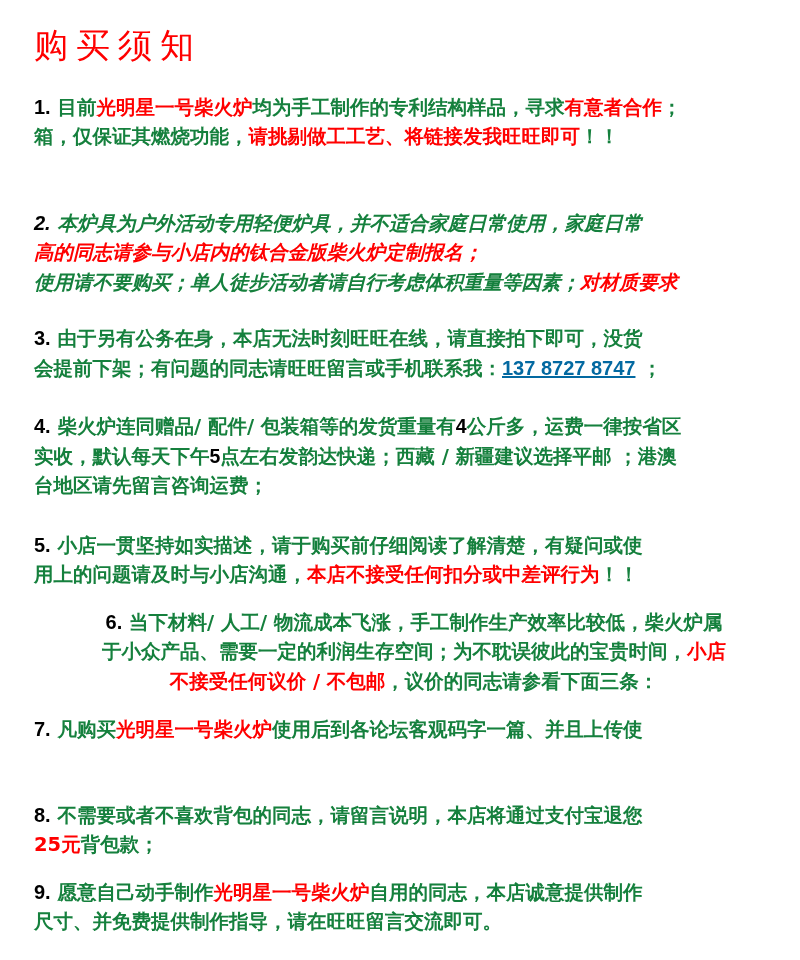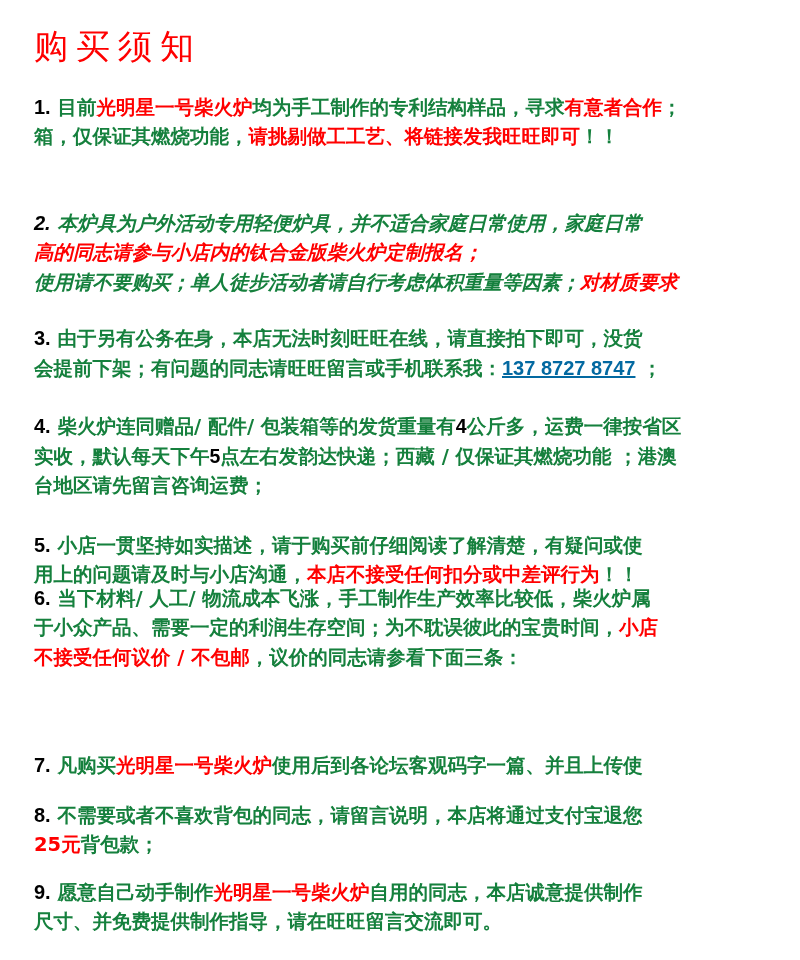--- a/index.html
+++ b/index.html
@@ -12,21 +12,21 @@
     height: 960px;
     overflow: hidden;
     position: relative;
     font-family: "DejaVu Sans", "Liberation Sans", sans-serif;
     color: #000000;
   }
   .title {
     position: absolute;
     left: 34px;
     top: 26px;
-    font-family: Liberation Sans, sans-serif;
+    font-family: Liberation Serif, serif;
     font-size: 34px;
     letter-spacing: 8px;
     color: #ff0000;
     line-height: 40px;
     margin: 0;
     font-weight: normal;
   }
   .section {
     position: absolute;
     left: 34px;
@@ -73,33 +73,33 @@
       <span class="line"><span class="num">2.</span><span class="seg-normal"> 本炉具为户外活动专用轻便炉具，并不适合家庭日常使用，家庭日常</span></span>
       <span class="line"><span class="seg-red">高的同志请参与小店内的钛合金版柴火炉定制报名；</span></span>
       <span class="line"><span class="seg-normal">使用请不要购买；单人徒步活动者请自行考虑体积重量等因素；</span><span class="seg-red">对材质要求</span></span>
     </div>
     <div class="section" style="top: 323px;">
       <span class="line"><span class="num">3.</span><span class="seg-normal"> 由于另有公务在身，本店无法时刻旺旺在线，请直接拍下即可，没货</span></span>
       <span class="line"><span class="seg-normal">会提前下架；有问题的同志请旺旺留言或手机联系我：</span><span class="seg-link">137 8727 8747</span><span class="seg-normal"> ；</span></span>
     </div>
     <div class="section" style="top: 411px;">
       <span class="line"><span class="num">4.</span><span class="seg-normal"> 柴火炉连同赠品/ 配件/ 包装箱等的发货重量有</span><span class="seg-num">4</span><span class="seg-normal">公斤多，运费一律按省区</span></span>
-      <span class="line"><span class="seg-normal">实收，默认每天下午</span><span class="seg-num">5</span><span class="seg-normal">点左右发韵达快递；西藏 / 仅保证其燃烧功能 ；港澳</span></span>
+      <span class="line"><span class="seg-normal">实收，默认每天下午</span><span class="seg-num">5</span><span class="seg-normal">点左右发韵达快递；西藏 / 新疆建议选择平邮 ；港澳</span></span>
       <span class="line"><span class="seg-normal">台地区请先留言咨询运费；</span></span>
     </div>
     <div class="section" style="top: 530px;">
       <span class="line"><span class="num">5.</span><span class="seg-normal"> 小店一贯坚持如实描述，请于购买前仔细阅读了解清楚，有疑问或使</span></span>
       <span class="line"><span class="seg-normal">用上的问题请及时与小店沟通，</span><span class="seg-red">本店不接受任何扣分或中差评行为</span><span class="seg-normal">！！</span></span>
     </div>
-    <div class="section" style="top: 583px;">
+    <div class="section" style="top: 607px; text-align: center;">
       <span class="line"><span class="num">6.</span><span class="seg-normal">  当下材料/ 人工/ 物流成本飞涨，手工制作生产效率比较低，柴火炉属</span></span>
       <span class="line"><span class="seg-normal">于小众产品、需要一定的利润生存空间；为不耽误彼此的宝贵时间，</span><span class="seg-red">小店</span></span>
       <span class="line"><span class="seg-red">不接受任何议价 / 不包邮</span><span class="seg-normal">，议价的同志请参看下面三条：</span></span>
     </div>
-    <div class="section" style="top: 714px; margin-top: 36px;">
+    <div class="section" style="top: 714px;">
       <span class="line"><span class="num">7.</span><span class="seg-normal">  凡购买</span><span class="seg-red">光明星一号柴火炉</span><span class="seg-normal">使用后到各论坛客观码字一篇、并且上传使</span></span>
     </div>
     <div class="section" style="top: 800px;">
       <span class="line"><span class="num">8.</span><span class="seg-normal"> 不需要或者不喜欢背包的同志，请留言说明，本店将通过支付宝退您</span></span>
       <span class="line"><span class="seg-red">25元</span><span class="seg-normal">背包款；</span></span>
     </div>
     <div class="section" style="top: 877px;">
       <span class="line"><span class="num">9.</span><span class="seg-normal"> 愿意自己动手制作</span><span class="seg-red">光明星一号柴火炉</span><span class="seg-normal">自用的同志，本店诚意提供制作</span></span>
       <span class="line"><span class="seg-normal">尺寸、并免费提供制作指导，请在旺旺留言交流即可。</span></span>
     </div>

